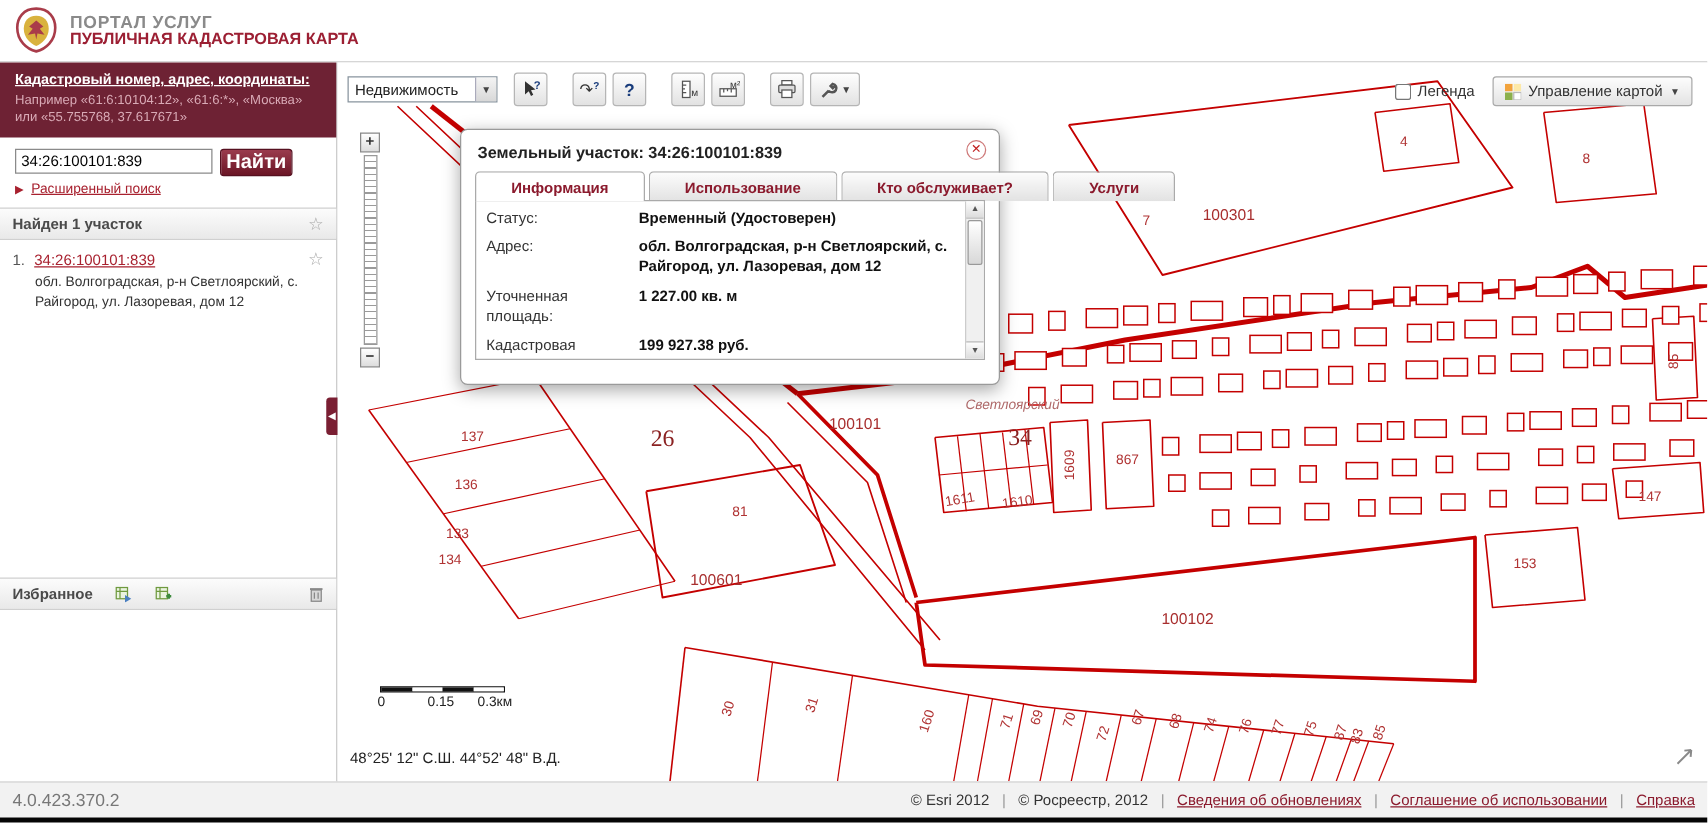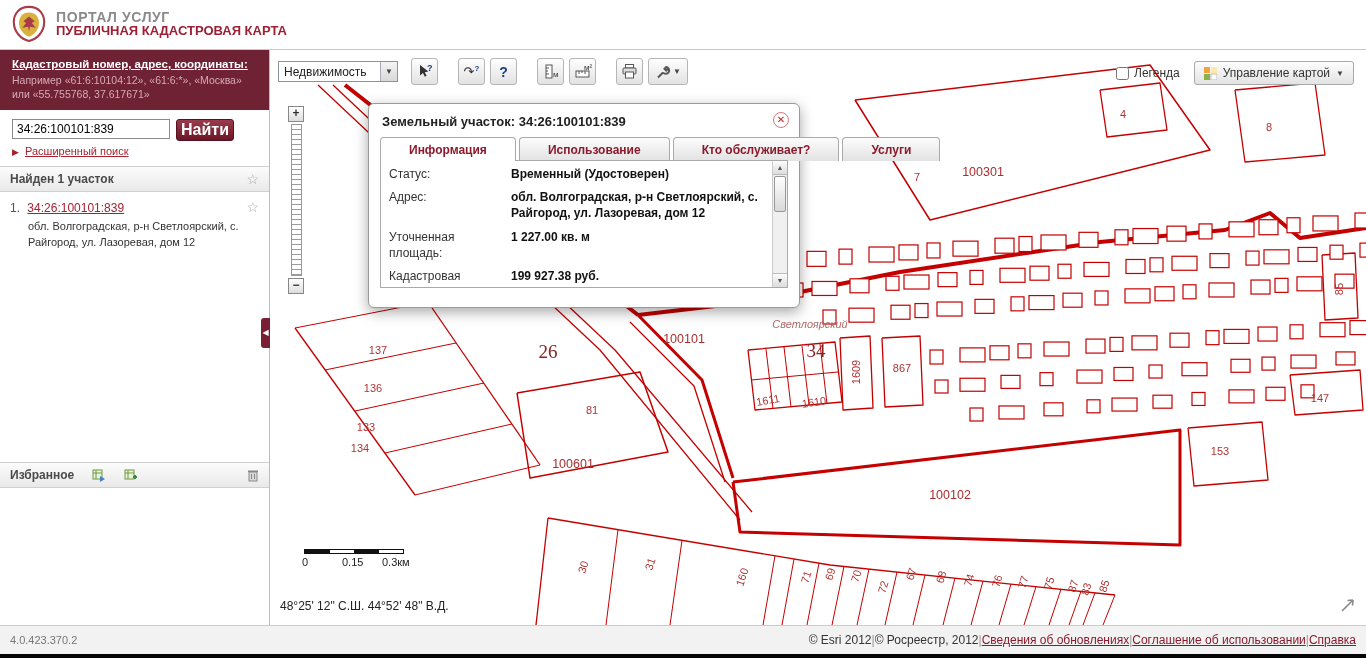--- a/index.html
+++ b/index.html
@@ -131,22 +131,22 @@
              border-left:1px solid #ccc; }
   .sbtn { height:14px; font-size:7px; color:#555; text-align:center; line-height:14px;
           background:linear-gradient(#fdfdfd,#dcdcdc); border-bottom:1px solid #bbb; cursor:pointer; }
   .sbtn.down { position:absolute; bottom:0; left:0; right:0; border-top:1px solid #bbb; border-bottom:none; }
   .sthumb { position:absolute; top:15px; left:1px; right:1px; height:36px; border:1px solid #999;
             border-radius:2px; background:linear-gradient(#fff,#d8d8d8); cursor:pointer; }
 
   
   .footer { height:29px; background:#f2f2f2; border-top:1px solid #ccc; display:flex;
             align-items:center; justify-content:space-between; padding:0 10px; font-size:12px; }
-  .footer .version { color:#777; font-size:11px; }
-  .footer .fright { display:flex; align-items:center; gap:0; color:#333; }
+  .footer .version { color:#777; font-size:14px; }
+  .footer .fright { display:flex; align-items:center; gap:10px; color:#333; }
   .footer a { color:#8b1a2d; text-decoration:underline; cursor:pointer; }
   .footer .sep { color:#999; }
   .black-bar { height:4px; background:#050505; }
 </style>
 </head>
 <body>
 
 <div class="app">
 
   <div class="header">
@@ -360,21 +360,21 @@
             <rect x="959" y="339.87" width="25" height="13"></rect>
             <rect x="996" y="337.28" width="19" height="13"></rect>
             <rect x="1031" y="334.83" width="13" height="13"></rect>
           </g>
       </svg>
       <div id="map-labels">
           <span class="mlabel" style="left: 108px; top: 300px; transform: translate(-50%, -50%);">137</span>
           <span class="mlabel" style="left: 103px; top: 338px; transform: translate(-50%, -50%);">136</span>
           <span class="mlabel" style="left: 96px; top: 377px; transform: translate(-50%, -50%);">133</span>
           <span class="mlabel" style="left: 90px; top: 398px; transform: translate(-50%, -50%);">134</span>
-          <span class="mlabel big" style="left: 278px; top: 302px; transform: translate(-50%, -50%);">26</span>
+          <span class="mlabel big" style="left: 260px; top: 302px; transform: translate(-50%, -50%);">26</span>
           <span class="mlabel" style="left: 322px; top: 360px; transform: translate(-50%, -50%);">81</span>
           <span class="mlabel mid" style="left: 303px; top: 414px; transform: translate(-50%, -50%);">100601</span>
           <span class="mlabel mid" style="left: 414px; top: 289px; transform: translate(-50%, -50%);">100101</span>
           <span class="mlabel place" style="left: 540px; top: 274px; transform: translate(-50%, -50%);">Светлоярский</span>
           <span class="mlabel big" style="left: 546px; top: 301px; transform: translate(-50%, -50%);">34</span>
           <span class="mlabel mid" style="left: 713px; top: 122px; transform: translate(-50%, -50%);">100301</span>
           <span class="mlabel" style="left: 647px; top: 127px; transform: translate(-50%, -50%);">7</span>
           <span class="mlabel" style="left: 853px; top: 64px; transform: translate(-50%, -50%);">4</span>
           <span class="mlabel" style="left: 999px; top: 77px; transform: translate(-50%, -50%);">8</span>
           <span class="mlabel" style="left: 586px; top: 322px; transform: translate(-50%, -50%) rotate(-90deg);">1609</span>

